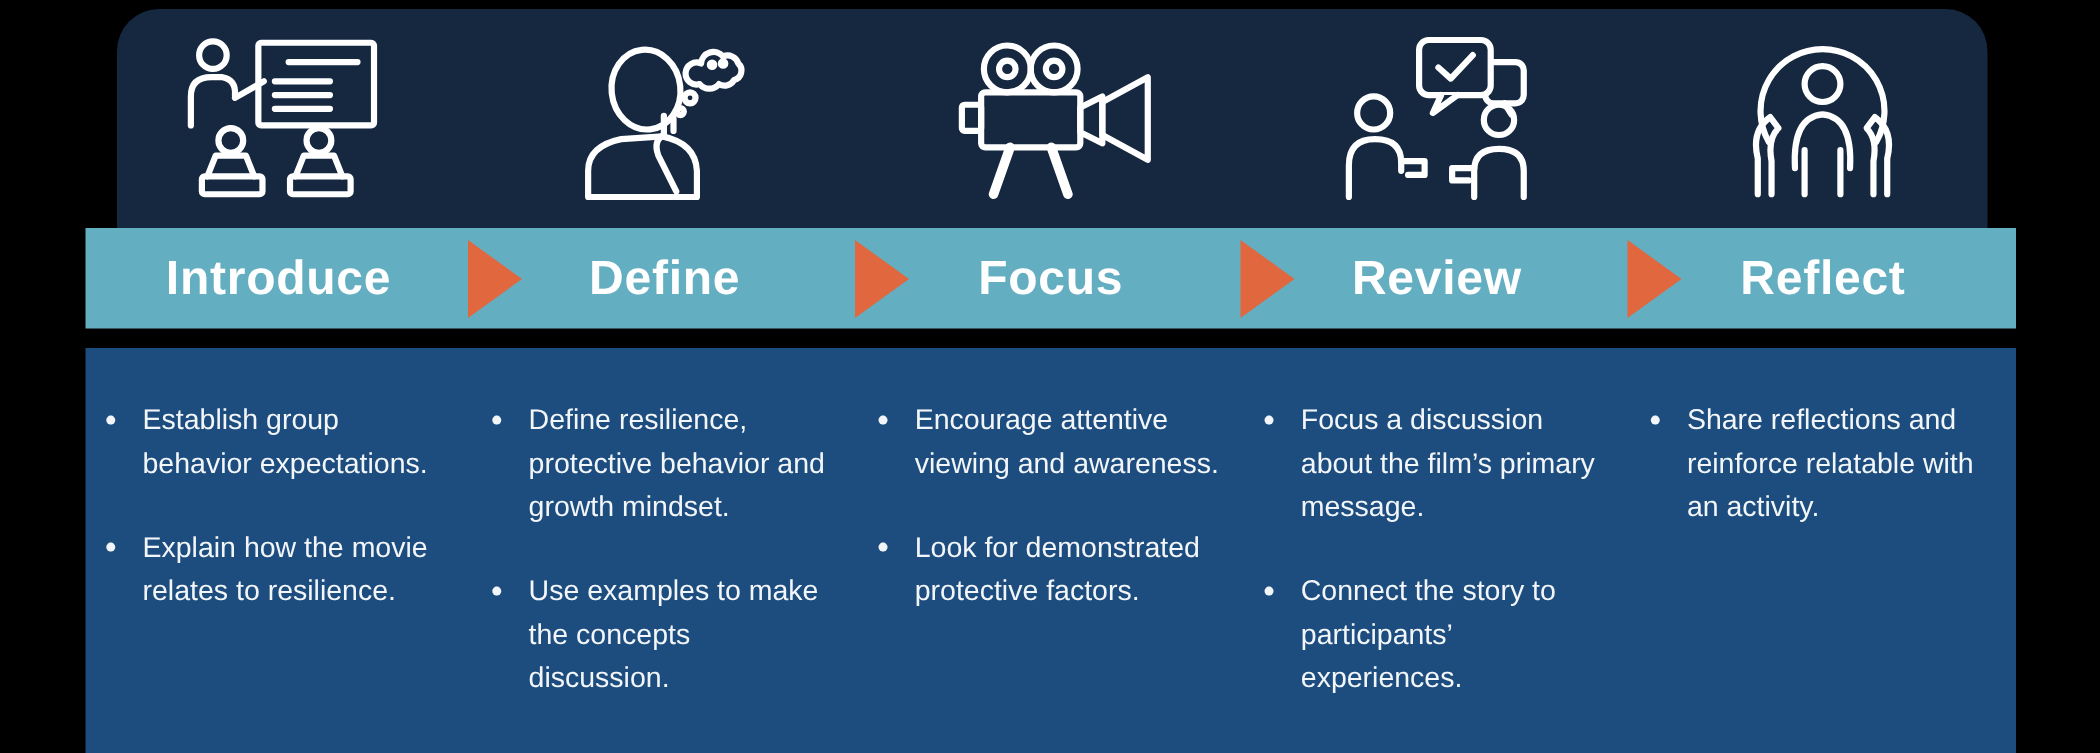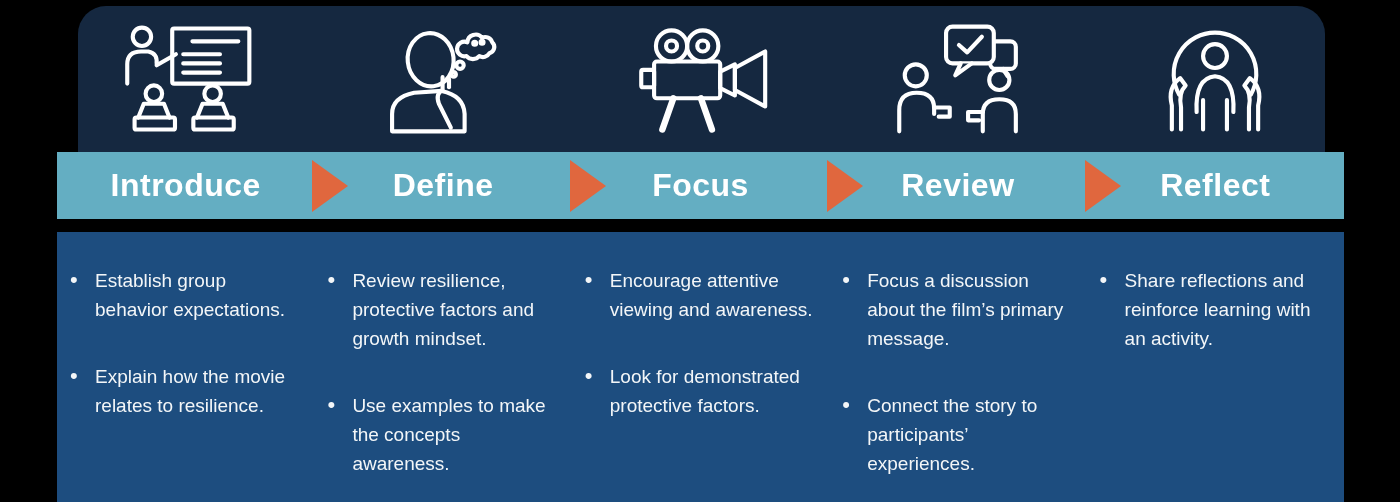--- a/index.html
+++ b/index.html
@@ -49,21 +49,21 @@
     position:absolute;left:57px;top:232px;width:1287px;height:313px;
     background:var(--blue);
     display:grid;grid-template-columns:repeat(5,1fr);
   }
   .col{padding:34px 14px 0 0;}
   .col ul{list-style:none;}
   .col li{
     position:relative;padding-left:38px;
     color:var(--text);font-size:19px;line-height:29px;
   }
-  .col li + li{margin-top:38px;}
+  .col li + li{margin-top:27px;}
   .col li::before{
     content:"\2022";position:absolute;left:13px;top:-1px;
     font-size:22px;color:var(--text);
   }
   .ic{stroke:#ffffff;fill:none;stroke-width:4.5;stroke-linecap:round;stroke-linejoin:round;}
 </style>
 </head>
 <body>
 
 <div class="stage">
@@ -163,36 +163,36 @@
 
   <div class="content">
     <div class="col">
       <ul>
         <li>Establish group behavior expectations.</li>
         <li>Explain how the movie relates to resilience.</li>
       </ul>
     </div>
     <div class="col">
       <ul>
-        <li>Review resilience, protective factors and growth mindset.</li>
-        <li>Use examples to make the concepts awareness.</li>
+        <li>Define resilience, protective behavior and growth mindset.</li>
+        <li>Use examples to make the concepts discussion.</li>
       </ul>
     </div>
     <div class="col">
       <ul>
         <li>Encourage attentive viewing and awareness.</li>
         <li>Look for demonstrated protective factors.</li>
       </ul>
     </div>
     <div class="col">
       <ul>
         <li>Focus a discussion about the film’s primary message.</li>
         <li>Connect the story to participants’ experiences.</li>
       </ul>
     </div>
     <div class="col">
       <ul>
-        <li>Share reflections and reinforce learning with an activity.</li>
+        <li>Share reflections and reinforce relatable with an activity.</li>
       </ul>
     </div>
   </div>
 
 </div>
 
 </body></html>

